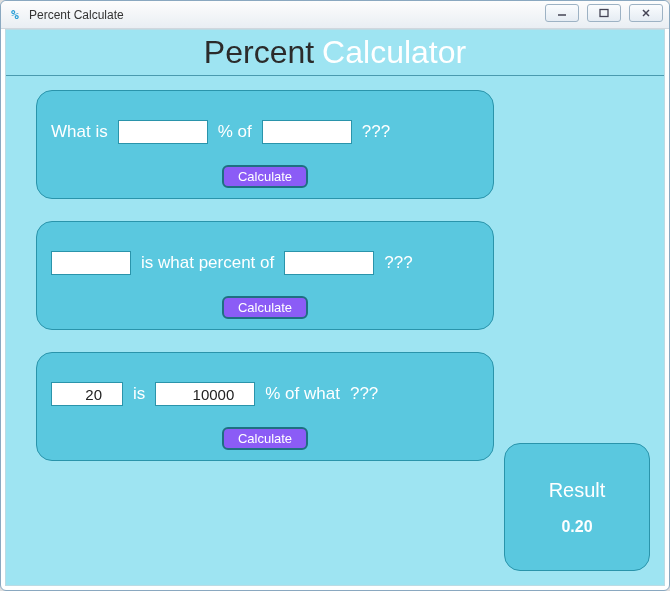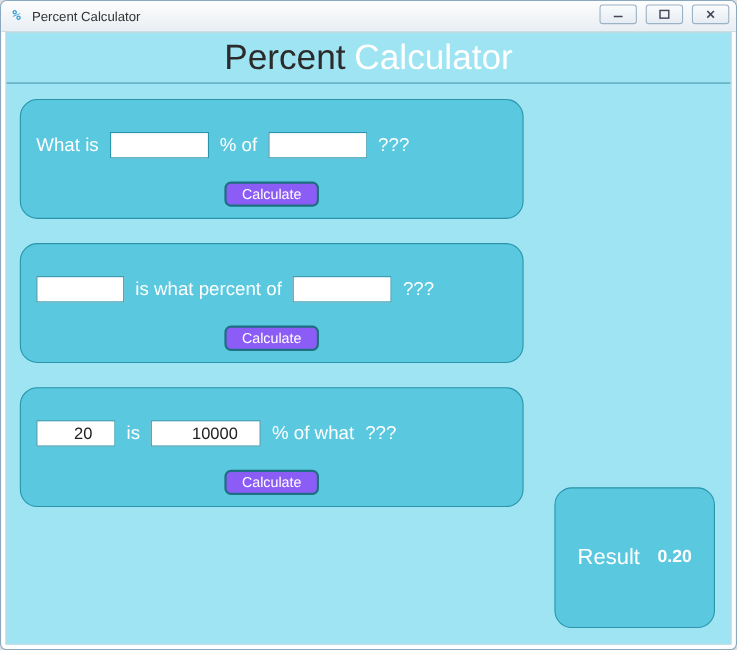--- a/index.html
+++ b/index.html
@@ -79,21 +79,21 @@
     border-bottom: 1px solid #4a9aaf;
   }
   .header .white { color: #ffffff; margin-left: 8px; }
   .content {
     position: relative;
     padding: 14px 14px;
     height: calc(100% - 46px);
   }
   .left-col {
     position: absolute;
-    left: 12px; top: 14px;
+    left: 30px; top: 14px;
     width: 458px;
   }
   .card {
     background: #5ac8df;
     border: 1px solid #2a94ab;
     border-radius: 16px;
     padding: 14px 14px 10px 14px;
     margin-bottom: 22px;
     color: #fff;
     font-size: 17px;
@@ -138,36 +138,36 @@
     position: absolute;
     right: 14px;
     bottom: 14px;
     width: 146px;
     height: 128px;
     background: #5ac8df;
     border: 1px solid #2a94ab;
     border-radius: 16px;
     color: #fff;
     display: flex;
-    flex-direction: row;
+    flex-direction: column;
     align-items: center;
     justify-content: center;
     gap: 16px;
   }
   .result-card .lbl { font-size: 20px; }
   .result-card .val { font-size: 16px; font-weight: bold; }
 </style>
 </head>
 <body>
 
 <div class="window">
 
   <div class="titlebar">
     <span class="app-icon">%</span>
-    <span>Percent Calculator</span>
+    <span>Percent Calculate</span>
     <div class="win-controls">
       <div class="win-btn">
         <svg width="12" height="8" viewBox="0 0 12 8">
             <line x1="2" y1="6" x2="10" y2="6" stroke="#445" stroke-width="1.5"></line>
           </svg>
       </div>
       <div class="win-btn">
         <svg width="12" height="10" viewBox="0 0 12 10">
             <rect x="2" y="1.5" width="8" height="7" fill="none" stroke="#445" stroke-width="1.3"></rect>
           </svg>

